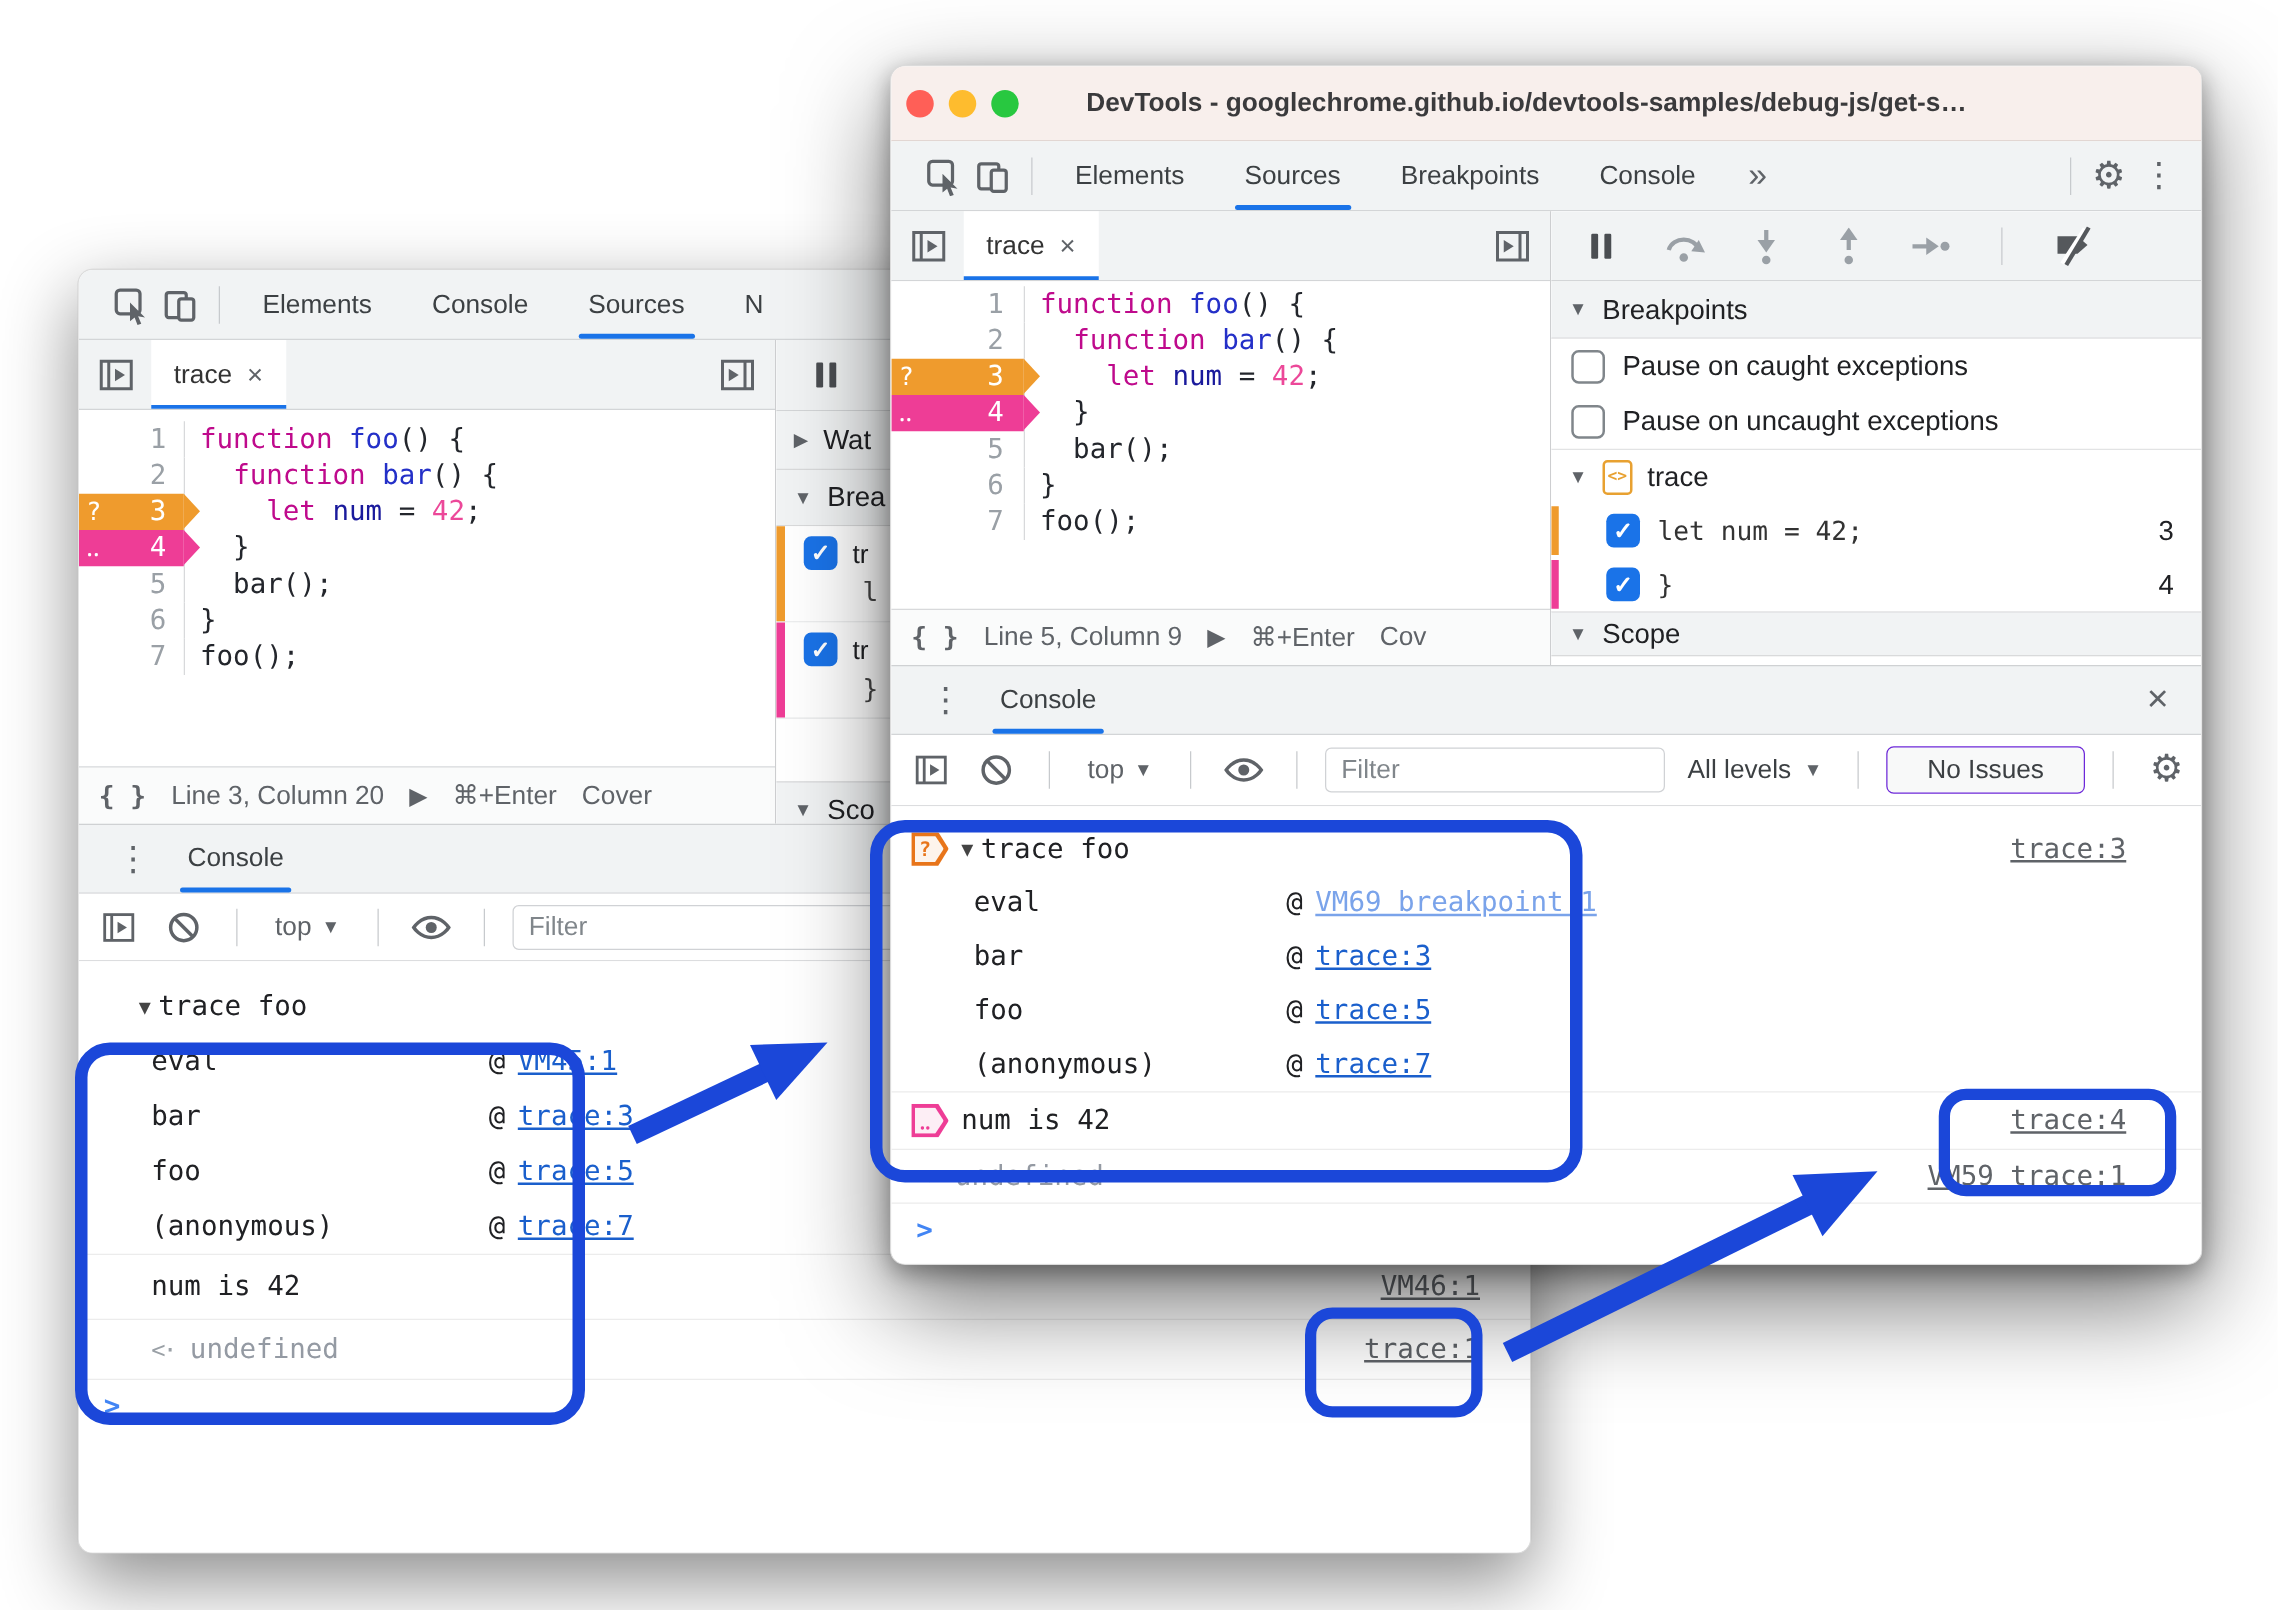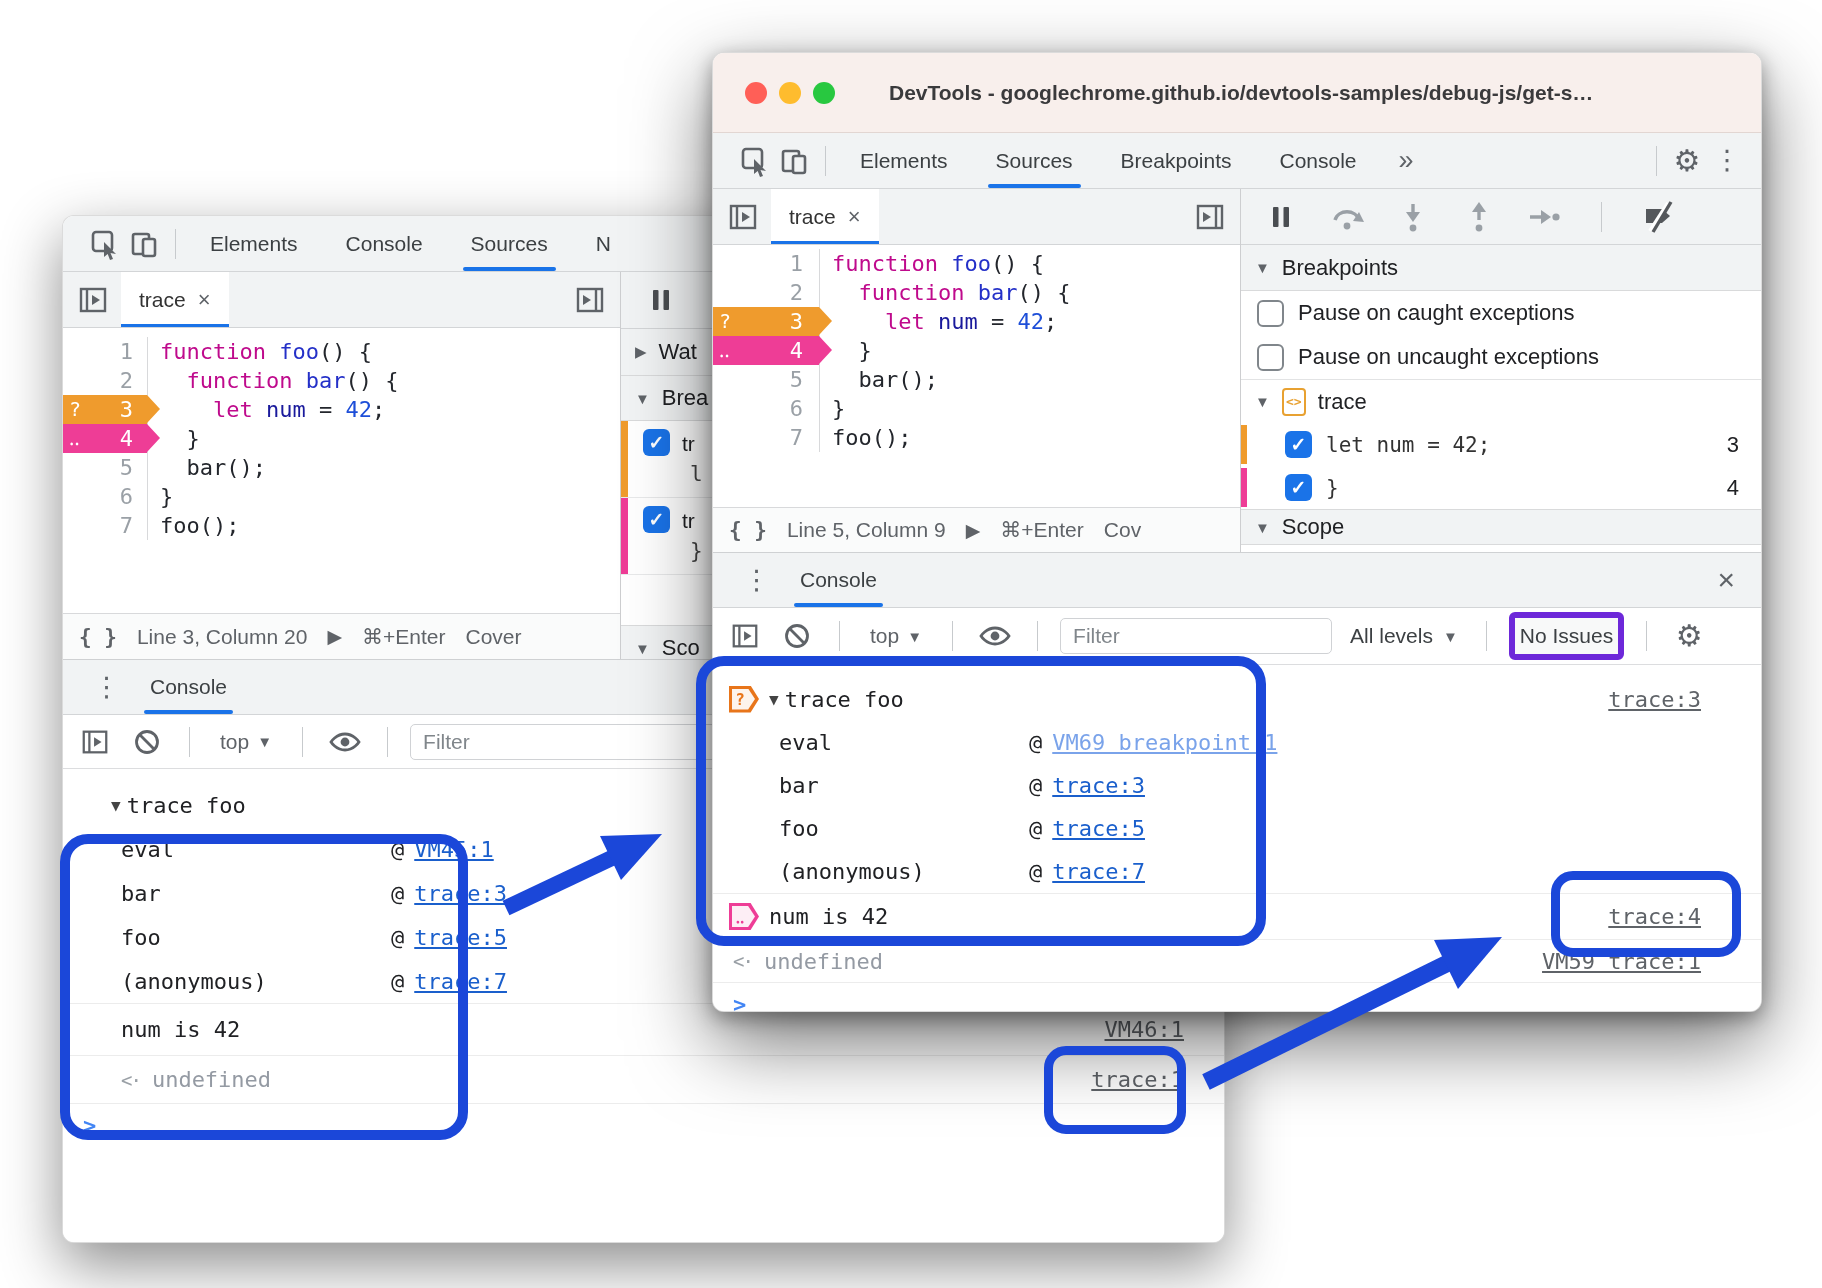--- a/index.html
+++ b/index.html
@@ -10,21 +10,21 @@
   
   .win{position:absolute; background:#fff; border-radius:12px; overflow:hidden;
        border:1px solid rgba(0,0,0,.14); display:flex; flex-direction:column;}
   .win.back{left:62px; top:215px; width:1163px; height:1028px; z-index:1;
        box-shadow:0 22px 60px rgba(0,0,0,.45);}
   .win.front{left:712px; top:52px; width:1050px; height:960px; z-index:10;
        box-shadow:0 30px 80px rgba(0,0,0,.55), 0 6px 20px rgba(0,0,0,.35);}
 
   .titlebar{background:#f8efec; border-bottom:1px solid #e2d6d2; display:flex; align-items:center; flex:0 0 auto;}
   .back .titlebar{height:56px; padding-left:26px;}
-  .front .titlebar{height:80px; padding-left:32px;}
+  .front .titlebar{height:60px; padding-left:12px;}
   .dot{width:22px; height:22px; border-radius:50%; margin-right:12px; flex:0 0 auto;}
   .dot.red{background:#ff5f57;} .dot.yellow{background:#febc2e;} .dot.green{background:#28c840;}
   .wtitle{font-size:21px; font-weight:700; color:#3a3a3c; margin-left:42px; white-space:nowrap;}
 
   .paneltabs{height:56px; background:#f1f3f4; border-bottom:1px solid #d3d5d7; display:flex; align-items:center; padding:0 14px 0 22px; flex:0 0 auto;}
   .ptab{font-size:21px; color:#3c4043; padding:0 24px; height:100%; display:flex; align-items:center; position:relative; white-space:nowrap; cursor:default;}
   .ptab.sel::after{content:""; position:absolute; left:16px; right:16px; bottom:0; height:4px; background:var(--accent); border-radius:2px;}
   .tbsep{width:1px; height:30px; background:#c7cacd; margin:0 10px; flex:0 0 auto;}
   .iconbtn{width:40px; height:40px; display:flex; align-items:center; justify-content:center; flex:0 0 auto;}
   .gear{font-size:30px; color:#5f6368; line-height:1;}
@@ -44,21 +44,21 @@
   .editor{flex:1 1 auto; background:#fff; overflow:hidden; font-family:"DejaVu Sans Mono",monospace; font-size:22px;}
   .back .editor{padding-top:9px;} .front .editor{padding-top:4px;}
   .crow{display:flex; height:29px; line-height:29px; align-items:center;}
   .gut{flex:0 0 auto; text-align:right; color:#9aa0a6; position:relative;}
   .back .gut{width:84px; padding-right:14px;} .front .gut{width:106px; padding-right:16px;}
   .gut+ .src{border-left:1px solid #d8d9db; padding-left:12px; white-space:pre;}
   .gut.tag{color:#fff; z-index:2;}
   .gut.tag b{font-weight:400;}
   .gut.tag .tglyph{position:absolute; left:6px; top:0; font-style:normal; color:#fff; font-size:20px;}
   .gut.tag .ttip{position:absolute; right:-13px; top:0; width:0; height:0; border-top:14.5px solid transparent; border-bottom:14.5px solid transparent; border-left-width:13px; border-left-style:solid;}
-  .tk-kw{color:#bf0a8c;} .tk-fn{color:#2430c8;} .tk-vr{color:#1a1a9c;} .tk-nm{color:#1d4ed8;margin-top:44px;} .tk-pl{color:#23262c;}
+  .tk-kw{color:#bf0a8c;} .tk-fn{color:#2430c8;} .tk-vr{color:#1a1a9c;} .tk-nm{color:#ec4899;margin-top:44px;} .tk-pl{color:#23262c;}
 
   .statusbar{height:46px; background:#fafbfb; border-top:1px solid #d8d9db; display:flex; align-items:center; gap:20px; padding:0 16px; font-size:21px; color:#5f6368; flex:0 0 auto; overflow:hidden; white-space:nowrap;}
   .front .statusbar{height:45px;}
   .curly{font-family:"DejaVu Sans Mono",monospace; font-weight:700; font-size:21px; color:#5f6368;}
   .runtri{color:#5f6368; font-size:19px;}
 
   
   .sidecol{flex:1 1 auto; display:flex; flex-direction:column; background:#fff; overflow:hidden;}
   .dbgbar{background:#f1f3f4; border-bottom:1px solid #d3d5d7; display:flex; align-items:center; gap:26px; padding:0 20px; flex:0 0 auto;}
   .back .dbgbar{height:57px; gap:30px;} .front .dbgbar{height:56px;}
@@ -89,21 +89,21 @@
   .ctab{font-size:21px; color:#3c4043; padding:0 16px; height:100%; display:flex; align-items:center; position:relative;}
   .ctab::after{content:""; position:absolute; left:10px; right:10px; bottom:0; height:4px; background:var(--accent); border-radius:2px;}
   .closex{margin-left:auto; font-size:30px; color:#5f6368; padding-right:10px;}
   .consolebar{background:#fff; border-bottom:1px solid #dcdddf; display:flex; align-items:center; gap:12px; padding:0 12px; flex:0 0 auto;}
   .back .consolebar{height:54px;} .front .consolebar{height:57px;}
   .ctxsel{font-size:21px; color:#5f6368; display:flex; align-items:center; gap:8px; padding:0 8px;}
   .filter{height:36px; border:1px solid #d0d2d5; border-radius:5px; background:#fff; font-size:21px; color:#5f6368; padding:0 12px; font-family:"Liberation Sans",sans-serif; outline:none;}
   .back .filter{width:350px;} .front .filter{width:272px;}
   .filter::placeholder{color:#80868b;}
   .lvlsel{font-size:21px; color:#3c4043; display:flex; align-items:center; gap:10px; padding:0 6px; white-space:nowrap;}
-  .issuesbtn{border:6px solid #6d28d9; border-radius:6px; background:#f8f9f9; font-size:21px; color:#3c4043; padding:6px 5px; white-space:nowrap;}
+  .issuesbtn{border:1px solid #6d28d9; border-radius:6px; background:#f8f9f9; font-size:21px; color:#3c4043; padding:6px 32px; white-space:nowrap;}
 
   .consolemsgs{flex:1 1 auto; background:#fff; font-family:"DejaVu Sans Mono",monospace; font-size:22px; color:#202124; overflow:hidden;}
   .back .consolemsgs{padding-top:14px;} .front .consolemsgs{padding-top:12px;}
   .mrow{display:flex; align-items:center;}
   .grouprow{height:44px;} .framerow{height:43px;} 
   .back .framerow{height:44px;}
   .logrow{height:46px; border-top:1px solid #ececec;}
   .back .logrow{height:52px;}
   .resrow{height:43px; border-top:1px solid #ececec; color:#949aa3;}
   .back .resrow{height:48px;}

